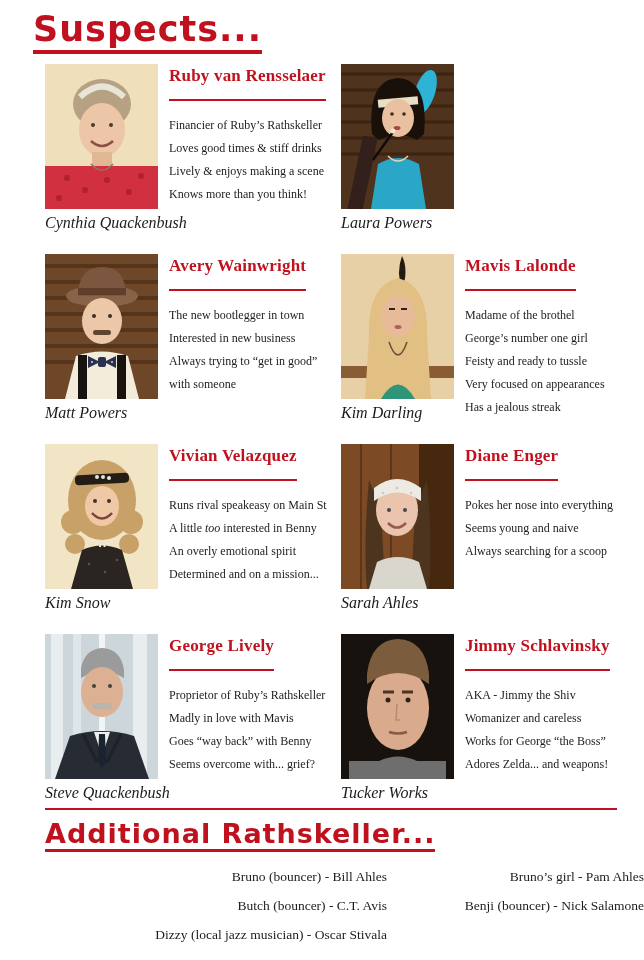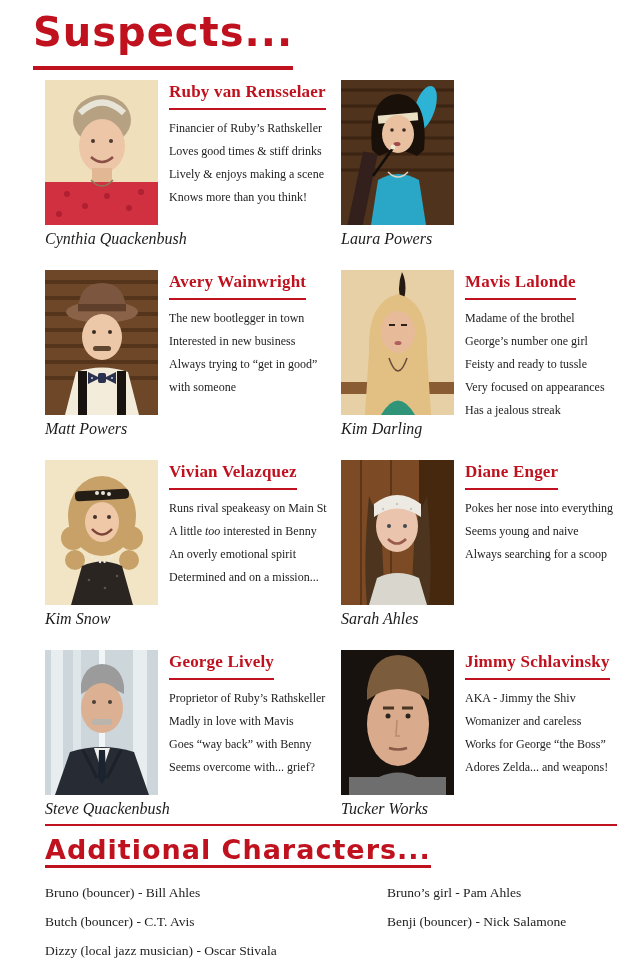--- a/index.html
+++ b/index.html
@@ -14,23 +14,23 @@
   .deco-title{
     display:inline-block;
     font-family:"DejaVu Sans", sans-serif;
     font-weight:bold;
     color:var(--red);
     border-bottom:4px solid var(--red);
     line-height:1;
     letter-spacing:1px;
   }
   .page-title{
-    font-size:40px;
+    font-size:35px;
     margin:12px 0 0 33px;
-    padding-bottom:14px;
+    padding-bottom:3px;
   }
   .suspects-grid{
     display:grid;
     grid-template-columns:296px 300px;
     row-gap:22px;
     margin:10px 0 0 45px;
   }
   .card{display:flex;}
   .photo-col{flex:0 0 113px;width:113px;}
   .photo{width:113px;height:145px;overflow:hidden;background:#ddd;}
@@ -41,22 +41,22 @@
     margin-top:5px;
     white-space:nowrap;
   }
   .info{margin-left:11px;padding-top:2px;}
   .char-name{
     display:inline-block;
     font-weight:bold;
     font-size:17px;
     color:var(--red);
     border-bottom:2px solid var(--red);
-    padding-bottom:6px;
-    margin-bottom:7px;
+    padding-bottom:13px;
+    margin-bottom:13px;
     white-space:nowrap;
     letter-spacing:0.2px;
   }
   .line{
     font-size:12px;
     line-height:23px;
     white-space:nowrap;
   }
   .line em{font-style:italic;}
   .divider{
@@ -69,21 +69,21 @@
     margin:10px 0 0 45px;
     padding-bottom:2px;
     border-bottom-width:3px;
   }
   .add-grid{
     display:grid;
     grid-template-columns:342px auto;
     margin:10px 0 0 45px;
     font-size:13.5px;
   }
-  .add-line{line-height:29px;white-space:nowrap;}
+  .add-line{line-height:29px;white-space:nowrap;text-align:right;}
 </style>
 </head>
 <body>
 
 
 
 <div class="deco-title page-title">Suspects...</div>
 
 <div class="suspects-grid">
 
@@ -326,21 +326,21 @@
       <div class="line">Womanizer and careless</div>
       <div class="line">Works for George “the Boss”</div>
       <div class="line">Adores Zelda... and weapons!</div>
     </div>
   </div>
 
 </div>
 
 <div class="divider"></div>
 
-<div class="deco-title add-title">Additional Characters...</div>
+<div class="deco-title add-title">Additional Rathskeller...</div>
 
 <div class="add-grid">
   <div class="add-line">Bruno (bouncer) -  Bill Ahles</div>
   <div class="add-line">Bruno’s girl - Pam Ahles</div>
   <div class="add-line">Butch (bouncer) - C.T. Avis</div>
   <div class="add-line">Benji (bouncer) - Nick Salamone</div>
   <div class="add-line">Dizzy (local jazz musician) - Oscar Stivala</div>
   <div class="add-line"></div>
 </div>
 

